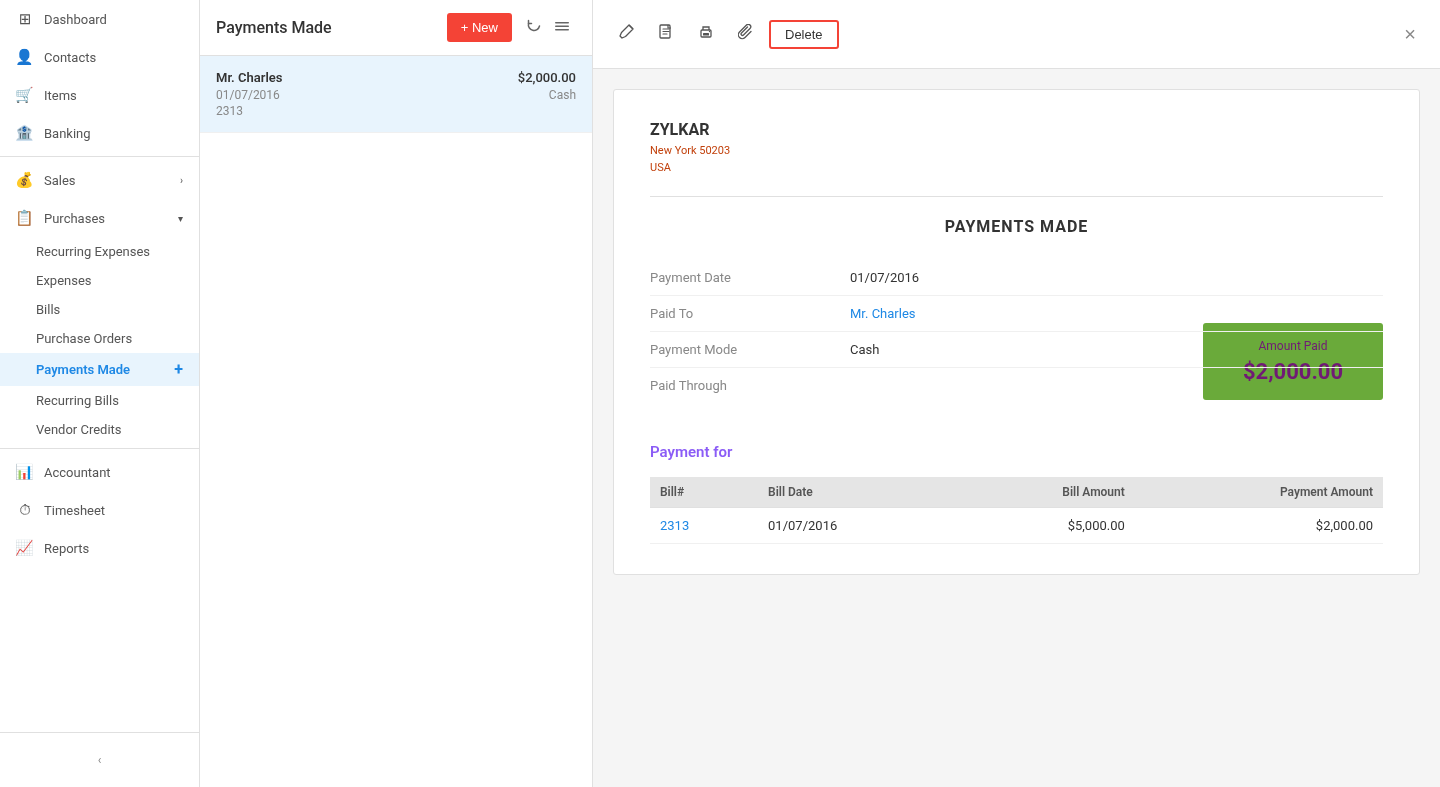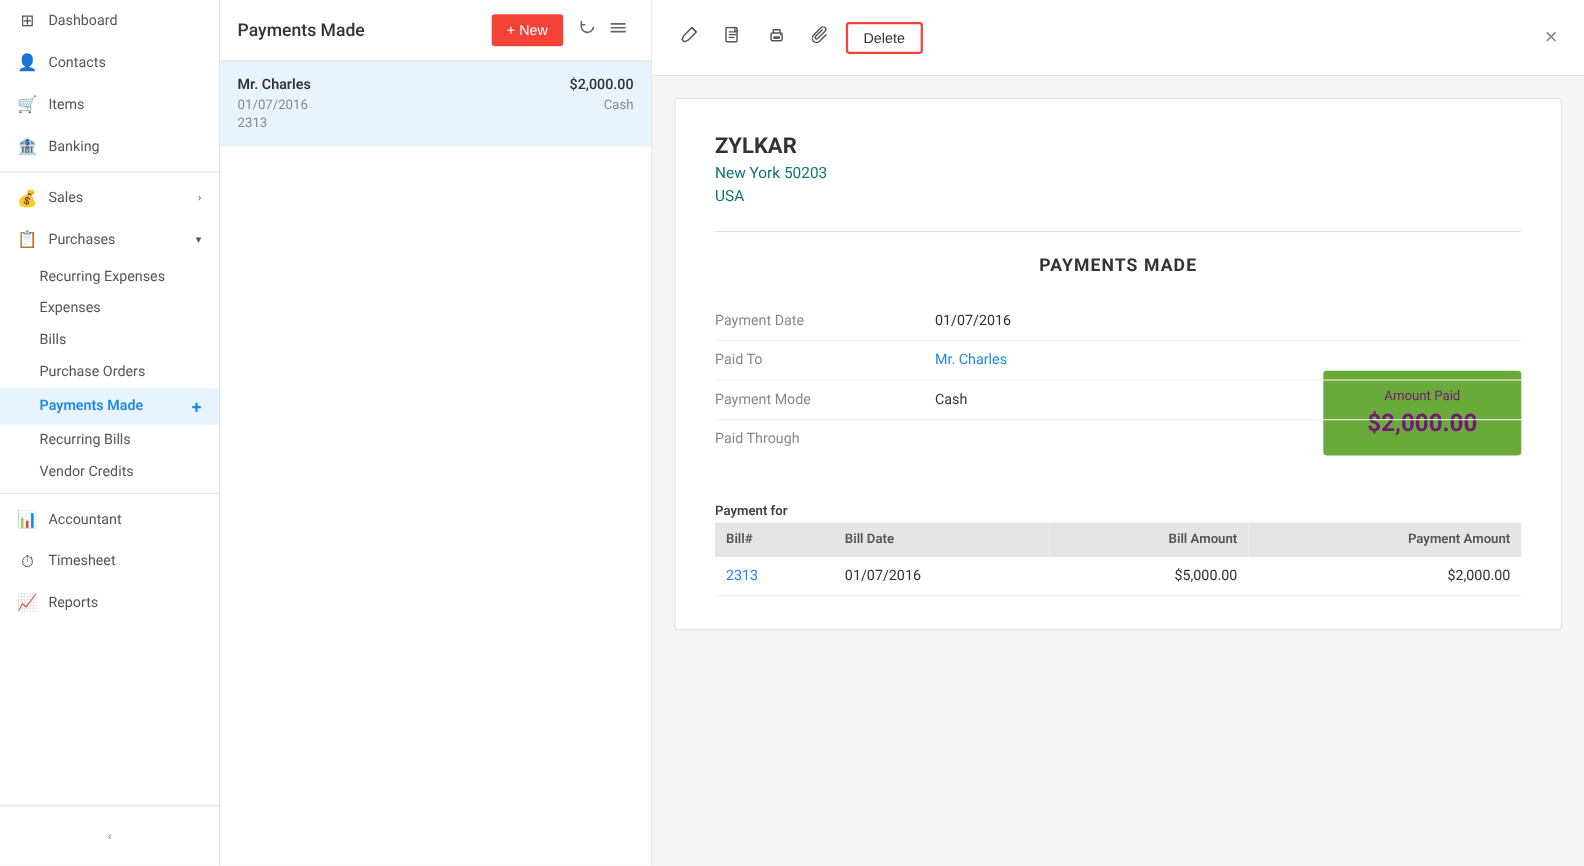--- a/index.html
+++ b/index.html
@@ -42,39 +42,39 @@
     .detail-panel { flex: 1; background: #f5f5f5; display: flex; flex-direction: column; overflow: hidden; }
     .detail-toolbar { display: flex; align-items: center; padding: 10px 16px; background: #fff; border-bottom: 1px solid #e0e0e0; height: 69px; gap: 6px; }
     .toolbar-icon-btn { background: none; border: 1px solid transparent; border-radius: 3px; cursor: pointer; color: #555; font-size: 16px; padding: 5px 8px; }
     .btn-delete { background: none; border: 2px solid #f44336; border-radius: 3px; color: #333; padding: 5px 14px; cursor: pointer; font-size: 13px; font-weight: 500; }
     .toolbar-spacer { flex: 1; }
     .btn-close { background: none; border: none; cursor: pointer; color: #888; font-size: 20px; padding: 4px 8px; }
 
     .detail-content { flex: 1; overflow-y: auto; padding: 20px; }
     .detail-card { background: #fff; border: 1px solid #e0e0e0; border-radius: 3px; padding: 30px 36px; }
 
-    .company-name { font-size: 20px; font-weight: 700; color: #333; }
-    .company-address { color: #0f766e; font-size: 14px; margin-top: 4px; line-height: 1.5; }
+    .company-name { font-size: 16px; font-weight: 700; color: #333; }
+    .company-address { color: #c2410c; font-size: 11px; margin-top: 4px; line-height: 1.5; }
     .divider { border: none; border-top: 1px solid #e0e0e0; margin: 20px 0; }
 
     .doc-title { text-align: center; font-size: 16px; font-weight: 700; color: #333; letter-spacing: 1px; margin: 16px 0 24px; }
 
     .payment-fields { display: flex; flex-direction: column; gap: 0; }
     .payment-row { display: flex; align-items: center; padding: 10px 0; border-bottom: 1px solid #f0f0f0; }
     .payment-row:last-child { border-bottom: none; }
     .payment-label { width: 200px; color: #888; font-size: 13px; }
     .payment-value { flex: 1; color: #333; font-size: 13px; }
     .payment-value.link { color: #1e88e5; cursor: pointer; }
 
     .amount-box { background: #6aaa3a; color: #701a75; border-radius: 3px; padding: 16px 24px; text-align: center; float: right; margin-top: -80px; margin-right: 0; min-width: 180px; }
     .amount-box-label { font-size: 12px; margin-bottom: 6px; }
     .amount-box-value { font-size: 22px; font-weight: 700; }
 
     .payment-for-section { margin-top: 40px; }
-    .payment-for-title { color: #404040; font-size: 12px; font-weight: 600; margin-bottom: 4px; }
+    .payment-for-title { color: #8b5cf6; font-size: 15px; font-weight: 600; margin-bottom: 16px; }
     .table { width: 100%; border-collapse: collapse; }
     .table th { background: #e5e5e5; text-align: left; padding: 8px 10px; font-size: 12px; color: #555; font-weight: 600; border-bottom: 1px solid #e0e0e0; }
     .table th:last-child, .table td:last-child { text-align: right; }
     .table th:nth-child(3), .table td:nth-child(3) { text-align: right; }
     .table td { padding: 10px 10px; font-size: 13px; color: #333; border-bottom: 1px solid #f0f0f0; }
     .table td.link { color: #1e88e5; cursor: pointer; }
   </style>
 </head>
 <body>
 

